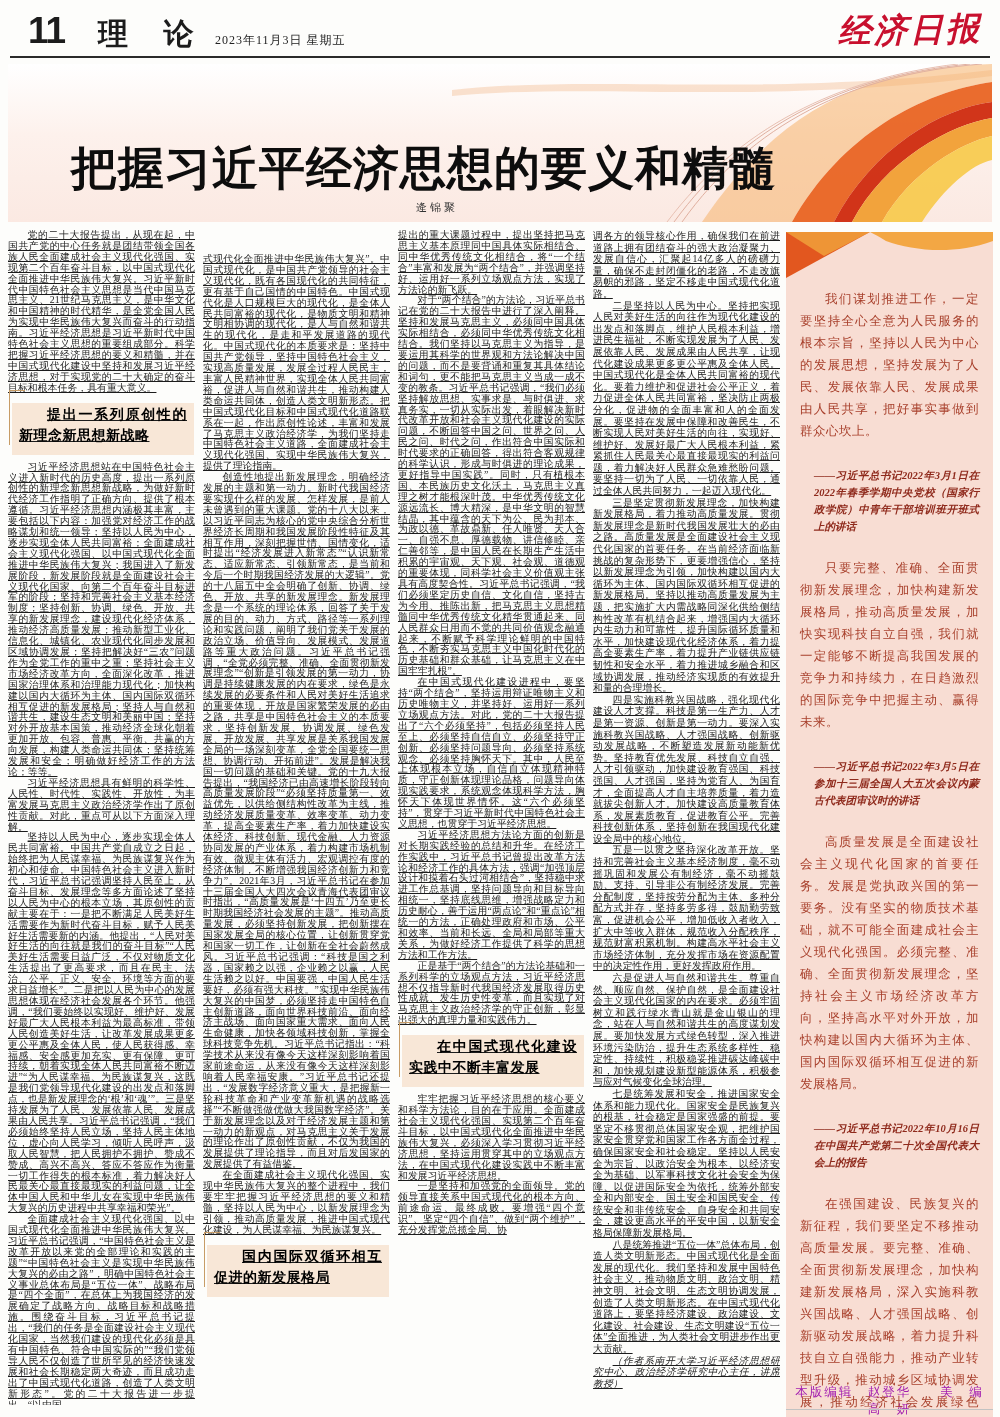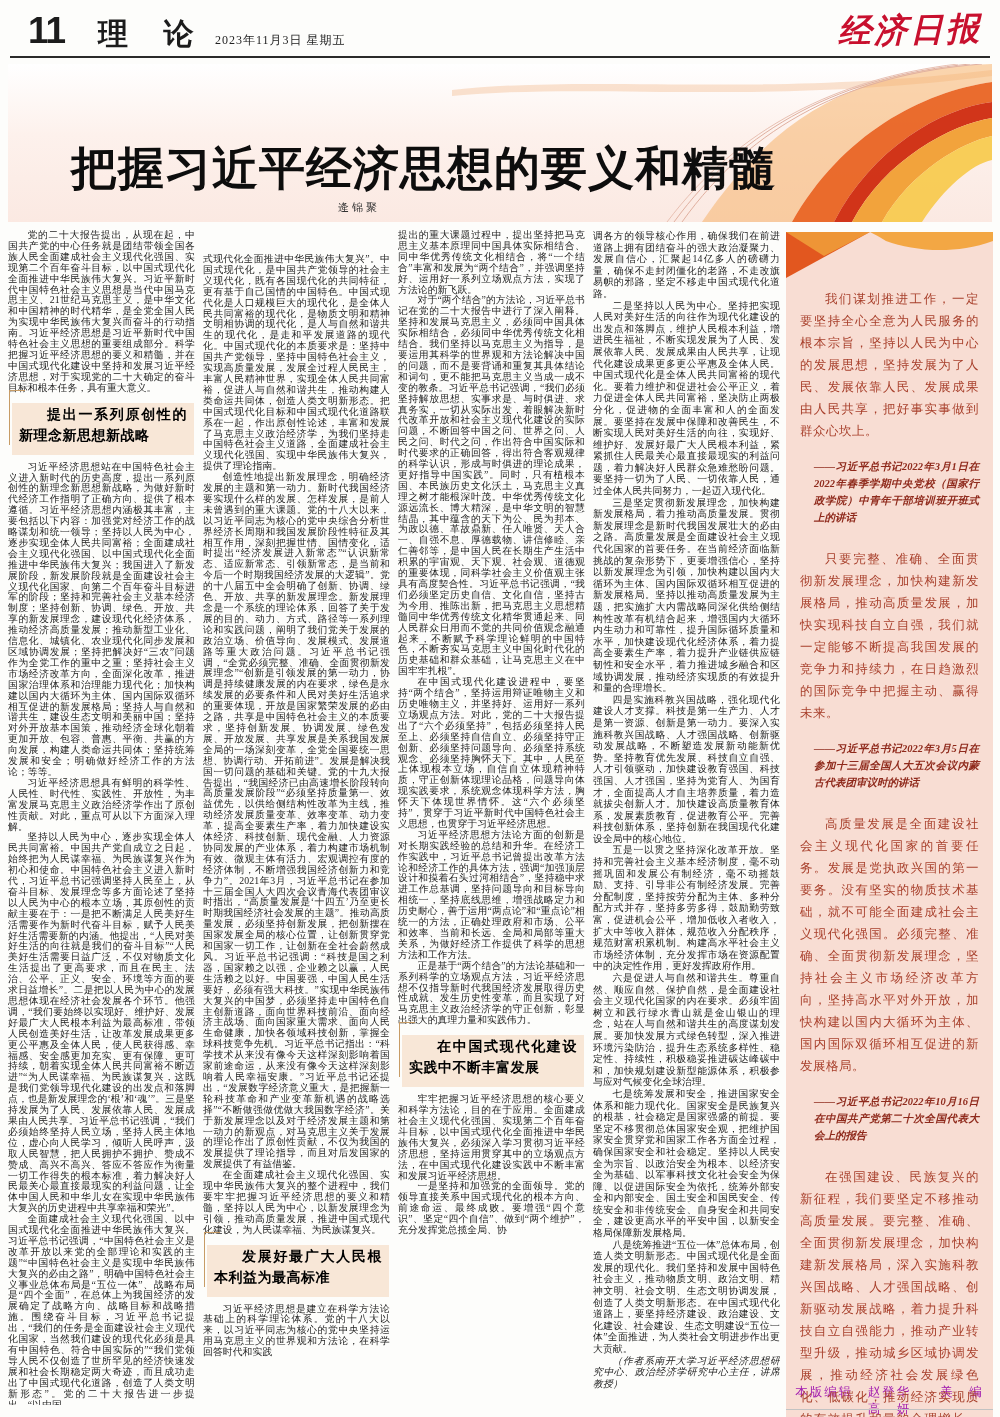--- a/index.html
+++ b/index.html
@@ -14,45 +14,45 @@
   .masthead { position:absolute; right:8px; top:0px; font-size:33px; font-weight:bold; font-style:italic; color:#c8102e; letter-spacing:3px; transform:rotate(-1deg); }
 
   
   .banner { position:absolute; top:64px; left:8px; right:8px; height:158px; overflow:hidden;
             background:linear-gradient(180deg,#ffffff 0%, #fdf1ec 45%, #fbe9e2 100%); }
   .banner-ribbons { position:absolute; right:0; top:0; height:158px; width:540px; }
   .series-label { position:absolute; left:28px; top:22px; font-size:24px; font-weight:bold; font-style:italic; color:#cc1f14;
                   border-bottom:3px solid #cc1f14; padding:0 6px 5px 0; letter-spacing:1px; }
   .headline { position:absolute; left:28px; top:74px; width:740px; font-family:"Liberation Sans",sans-serif;
               font-size:46px; font-weight:900; color:#0d0d0d; letter-spacing:1px; white-space:nowrap;text-align:right; }
-  .byline { position:absolute; left:330px; top:136px; width:120px; text-align:left; font-size:11px; color:#333; letter-spacing:3px; }
+  .byline { position:absolute; left:330px; top:136px; width:120px; text-align:right; font-size:11px; color:#333; letter-spacing:3px; }
 
   
-  .col { position:absolute; top:230px; bottom:12px; width:187px; overflow:hidden; text-align:justify; }
+  .col { position:absolute; top:230px; bottom:12px; width:187px; overflow:hidden; text-align:justify;text-decoration:underline; }
   .col p { font-size:9.8px; line-height:10.9px; text-indent:2em; letter-spacing:0.1px; }
   .col p.cont { text-indent:0; }
   .col-4 p { line-height:11.6px; }
   .c1 { left:8px; } .c2 { left:203px;margin-top:24px; } .c3 { left:398px; } .c4 { left:593px; }
 
   .sec-box { position:relative; background:#f8e7d7; margin:9px 1px 7px 4px; padding:1px 7px 9px; }
   .sec-box::before { content:""; position:absolute; left:-3px; top:-13px; bottom:10px; border-left:1px solid #c79c66; }
   .sec-box::after  { content:""; position:absolute; left:-3px; top:-13px; width:16px; border-top:1px solid #c79c66; }
   .sec-title { font-family:"Liberation Sans",sans-serif; font-size:14px; font-weight:bold; line-height:21px;
                color:#000; text-indent:2em; letter-spacing:0.5px; }
   .author-note { font-style:italic; color:#222; }
 
   
   .sidebar { position:absolute; left:786px; top:232px; width:207px; height:1397px; background:#f8ddd3; overflow:hidden; }
   .sb-top { position:absolute; top:0; left:0; width:207px; height:46px; }
   .sb-bottom { position:absolute; bottom:-6px; left:0; width:207px; height:205px; }
   .quotes { position:relative; z-index:2; padding:56px 14px 0; }
   .quote-block { margin-bottom:22px; }
   .quote-text { font-family:"Liberation Sans",sans-serif; font-size:12.5px; line-height:22px; color:#a8402c;
                 text-indent:2em; text-align:justify; letter-spacing:0.5px; text-indent:2em; }
-  .quote-src { margin-top:16px; font-size:10.5px; line-height:17px; color:#8f2a1c; font-weight:bold; font-style:italic;
+  .quote-src { margin-top:25px; font-size:10.5px; line-height:17px; color:#8f2a1c; font-weight:bold; font-style:italic;
                text-align:justify; padding-left:14px; }
   .editor-line { position:absolute; left:786px; top:1384px; width:207px; text-align:center; font-size:12.5px;
                  letter-spacing:2px; color:#a21caf; }
   .footer-rule { position:absolute; left:786px; top:1409px; width:207px; border-top:1px solid #c2c2c2; }
 </style>
 </head>
 <body>
 
 <div>
 
@@ -88,23 +88,22 @@
     <p>习近平经济思想具有鲜明的科学性、人民性、时代性、实践性、开放性，为丰富发展马克思主义政治经济学作出了原创性贡献。对此，重点可从以下方面深入理解。</p>
     <p>坚持以人民为中心，逐步实现全体人民共同富裕。中国共产党自成立之日起，始终把为人民谋幸福、为民族谋复兴作为初心和使命。中国特色社会主义进入新时代，习近平总书记强调坚持人民至上，从奋斗目标、发展理念等多方面论述了坚持以人民为中心的根本立场，其原创性的贡献主要在于：一是把不断满足人民美好生活需要作为新时代奋斗目标，赋予人民美好生活需要新的内涵。他提出，“人民对美好生活的向往就是我们的奋斗目标”“人民美好生活需要日益广泛，不仅对物质文化生活提出了更高要求，而且在民主、法治、公平、正义、安全、环境等方面的要求日益增长”。二是把以人民为中心的发展思想体现在经济社会发展各个环节。他强调，“我们要始终以实现好、维护好、发展好最广大人民根本利益为最高标准，带领人民创造美好生活，让改革发展成果更多更公平惠及全体人民，使人民获得感、幸福感、安全感更加充实、更有保障、更可持续，朝着实现全体人民共同富裕不断迈进”“为人民谋幸福、为民族谋复兴，这既是我们党领导现代化建设的出发点和落脚点，也是新发展理念的‘根’和‘魂’”。三是坚持发展为了人民、发展依靠人民、发展成果由人民共享。习近平总书记强调，“我们必须始终坚持人民立场，坚持人民主体地位，虚心向人民学习，倾听人民呼声，汲取人民智慧，把人民拥护不拥护、赞成不赞成、高兴不高兴、答应不答应作为衡量一切工作得失的根本标准，着力解决好人民最关心最直接最现实的利益问题，让全体中国人民和中华儿女在实现中华民族伟大复兴的历史进程中共享幸福和荣光”。</p>
     <p>全面建成社会主义现代化强国、以中国式现代化全面推进中华民族伟大复兴。习近平总书记强调，“中国特色社会主义是改革开放以来党的全部理论和实践的主题”“中国特色社会主义是实现中华民族伟大复兴的必由之路”，明确中国特色社会主义事业总体布局是“五位一体”、战略布局是“四个全面”，在总体上为我国经济的发展确定了战略方向、战略目标和战略措施。围绕奋斗目标，习近平总书记提出，“我们的任务是全面建设社会主义现代化国家，当然我们建设的现代化必须是具有中国特色、符合中国实际的”“我们党领导人民不仅创造了世所罕见的经济快速发展和社会长期稳定两大奇迹，而且成功走出了中国式现代化道路，创造了人类文明新形态”。党的二十大报告进一步提出，“以中国</p>
   </section>
 
   <section class="col c2">
     <p class="cont">式现代化全面推进中华民族伟大复兴”。中国式现代化，是中国共产党领导的社会主义现代化，既有各国现代化的共同特征，更有基于自己国情的中国特色。中国式现代化是人口规模巨大的现代化，是全体人民共同富裕的现代化，是物质文明和精神文明相协调的现代化，是人与自然和谐共生的现代化，是走和平发展道路的现代化。中国式现代化的本质要求是：坚持中国共产党领导，坚持中国特色社会主义，实现高质量发展，发展全过程人民民主，丰富人民精神世界，实现全体人民共同富裕，促进人与自然和谐共生，推动构建人类命运共同体，创造人类文明新形态。把中国式现代化目标和中国式现代化道路联系在一起，作出原创性论述，丰富和发展了马克思主义政治经济学，为我们坚持走中国特色社会主义道路，全面建成社会主义现代化强国、实现中华民族伟大复兴，提供了理论指南。</p>
     <p>创造性地提出新发展理念，明确经济发展的主题和第一动力。新时代我国经济要实现什么样的发展、怎样发展，是前人未曾遇到的重大课题。党的十八大以来，以习近平同志为核心的党中央综合分析世界经济长周期和我国发展阶段性特征及其相互作用，深刻把握世情、国情变化，适时提出“经济发展进入新常态”“认识新常态、适应新常态、引领新常态，是当前和今后一个时期我国经济发展的大逻辑”。党的十八届五中全会明确了创新、协调、绿色、开放、共享的新发展理念。新发展理念是一个系统的理论体系，回答了关于发展的目的、动力、方式、路径等一系列理论和实践问题，阐明了我们党关于发展的政治立场、价值导向、发展模式、发展道路等重大政治问题。习近平总书记强调，“全党必须完整、准确、全面贯彻新发展理念”“创新是引领发展的第一动力，协调是持续健康发展的内在要求，绿色是永续发展的必要条件和人民对美好生活追求的重要体现，开放是国家繁荣发展的必由之路，共享是中国特色社会主义的本质要求，坚持创新发展、协调发展、绿色发展、开放发展、共享发展是关系我国发展全局的一场深刻变革，全党全国要统一思想、协调行动、开拓前进”。发展是解决我国一切问题的基础和关键。党的十九大报告提出，“我国经济已由高速增长阶段转向高质量发展阶段”“必须坚持质量第一、效益优先，以供给侧结构性改革为主线，推动经济发展质量变革、效率变革、动力变革，提高全要素生产率，着力加快建设实体经济、科技创新、现代金融、人力资源协同发展的产业体系，着力构建市场机制有效、微观主体有活力、宏观调控有度的经济体制，不断增强我国经济创新力和竞争力”。2021年3月，习近平总书记在参加十三届全国人大四次会议青海代表团审议时指出，“高质量发展是‘十四五’乃至更长时期我国经济社会发展的主题”。推动高质量发展，必须坚持创新发展，把创新摆在国家发展全局的核心位置，让创新贯穿党和国家一切工作，让创新在全社会蔚然成风。习近平总书记强调：“科技是国之利器，国家赖之以强，企业赖之以赢，人民生活赖之以好。中国要强，中国人民生活要好，必须有强大科技。”实现中华民族伟大复兴的中国梦，必须坚持走中国特色自主创新道路，面向世界科技前沿、面向经济主战场、面向国家重大需求、面向人民生命健康，加快各领域科技创新，掌握全球科技竞争先机。习近平总书记指出：“科学技术从来没有像今天这样深刻影响着国家前途命运，从来没有像今天这样深刻影响着人民幸福安康。”习近平总书记还提出，“发展数字经济意义重大，是把握新一轮科技革命和产业变革新机遇的战略选择”“不断做强做优做大我国数字经济”。关于新发展理念以及对于经济发展主题和第一动力的新观点，对马克思主义关于发展的理论作出了原创性贡献，不仅为我国的发展提供了理论指导，而且对后发国家的发展提供了有益借鉴。</p>
     <p>在全面建成社会主义现代化强国、实现中华民族伟大复兴的整个进程中，我们要牢牢把握习近平经济思想的要义和精髓，坚持以人民为中心，以新发展理念为引领，推动高质量发展，推进中国式现代化建设，为人民谋幸福、为民族谋复兴。</p>
     <div class="sec-box">
-      <h2 class="sec-title">发展好最广大人民根本利益为最高标准</h2>
+      <h2 class="sec-title">国内国际双循环相互促进的新发展格局</h2>
     </div>
-    <p>习近平经济思想是建立在科学方法论基础上的科学理论体系。党的十八大以来，以习近平同志为核心的党中央坚持运用马克思主义的世界观和方法论，在科学回答时代和实践</p>
   </section>
 
   <section class="col c3">
     <p class="cont">提出的重大课题过程中，提出坚持把马克思主义基本原理同中国具体实际相结合、同中华优秀传统文化相结合，将“一个结合”丰富和发展为“两个结合”，并强调坚持好、运用好一系列立场观点方法，实现了方法论的新飞跃。</p>
     <p>对于“两个结合”的方法论，习近平总书记在党的二十大报告中进行了深入阐释。坚持和发展马克思主义，必须同中国具体实际相结合，必须同中华优秀传统文化相结合。我们坚持以马克思主义为指导，是要运用其科学的世界观和方法论解决中国的问题，而不是要背诵和重复其具体结论和词句，更不能把马克思主义当成一成不变的教条。习近平总书记强调，“我们必须坚持解放思想、实事求是、与时俱进、求真务实，一切从实际出发，着眼解决新时代改革开放和社会主义现代化建设的实际问题，不断回答中国之问、世界之问、人民之问、时代之问，作出符合中国实际和时代要求的正确回答，得出符合客观规律的科学认识，形成与时俱进的理论成果，更好指导中国实践”。同时，只有植根本国、本民族历史文化沃土，马克思主义真理之树才能根深叶茂。中华优秀传统文化源远流长、博大精深，是中华文明的智慧结晶，其中蕴含的天下为公、民为邦本、为政以德、革故鼎新、任人唯贤、天人合一、自强不息、厚德载物、讲信修睦、亲仁善邻等，是中国人民在长期生产生活中积累的宇宙观、天下观、社会观、道德观的重要体现，同科学社会主义价值观主张具有高度契合性。习近平总书记强调，“我们必须坚定历史自信、文化自信，坚持古为今用、推陈出新，把马克思主义思想精髓同中华优秀传统文化精华贯通起来、同人民群众日用而不觉的共同价值观念融通起来，不断赋予科学理论鲜明的中国特色，不断夯实马克思主义中国化时代化的历史基础和群众基础，让马克思主义在中国牢牢扎根”。</p>
     <p>在中国式现代化建设进程中，要坚持“两个结合”，坚持运用辩证唯物主义和历史唯物主义，并坚持好、运用好一系列立场观点方法。对此，党的二十大报告提出了“六个必须坚持”，包括必须坚持人民至上、必须坚持自信自立、必须坚持守正创新、必须坚持问题导向、必须坚持系统观念、必须坚持胸怀天下。其中，人民至上体现根本立场，自信自立体现精神特质，守正创新体现理论品格，问题导向体现实践要求，系统观念体现科学方法，胸怀天下体现世界情怀。这“六个必须坚持”，贯穿于习近平新时代中国特色社会主义思想，也贯穿于习近平经济思想。</p>
     <p>习近平经济思想方法论方面的创新是对长期实践经验的总结和升华。在经济工作实践中，习近平总书记曾提出改革方法论和经济工作的具体方法，强调“加强顶层设计和摸着石头过河相结合”，坚持稳中求进工作总基调，坚持问题导向和目标导向相统一，坚持底线思维，增强战略定力和历史耐心，善于运用“两点论”和“重点论”相统一的方法，正确处理政府和市场、公平和效率、当前和长远、全局和局部等重大关系，为做好经济工作提供了科学的思想方法和工作方法。</p>
     <p>正是基于“两个结合”的方法论基础和一系列科学的立场观点方法，习近平经济思想不仅指导新时代我国经济发展取得历史性成就、发生历史性变革，而且实现了对马克思主义政治经济学的守正创新，彰显出强大的真理力量和实践伟力。</p>
     <div class="sec-box">
       <h2 class="sec-title">在中国式现代化建设实践中不断丰富发展</h2>

